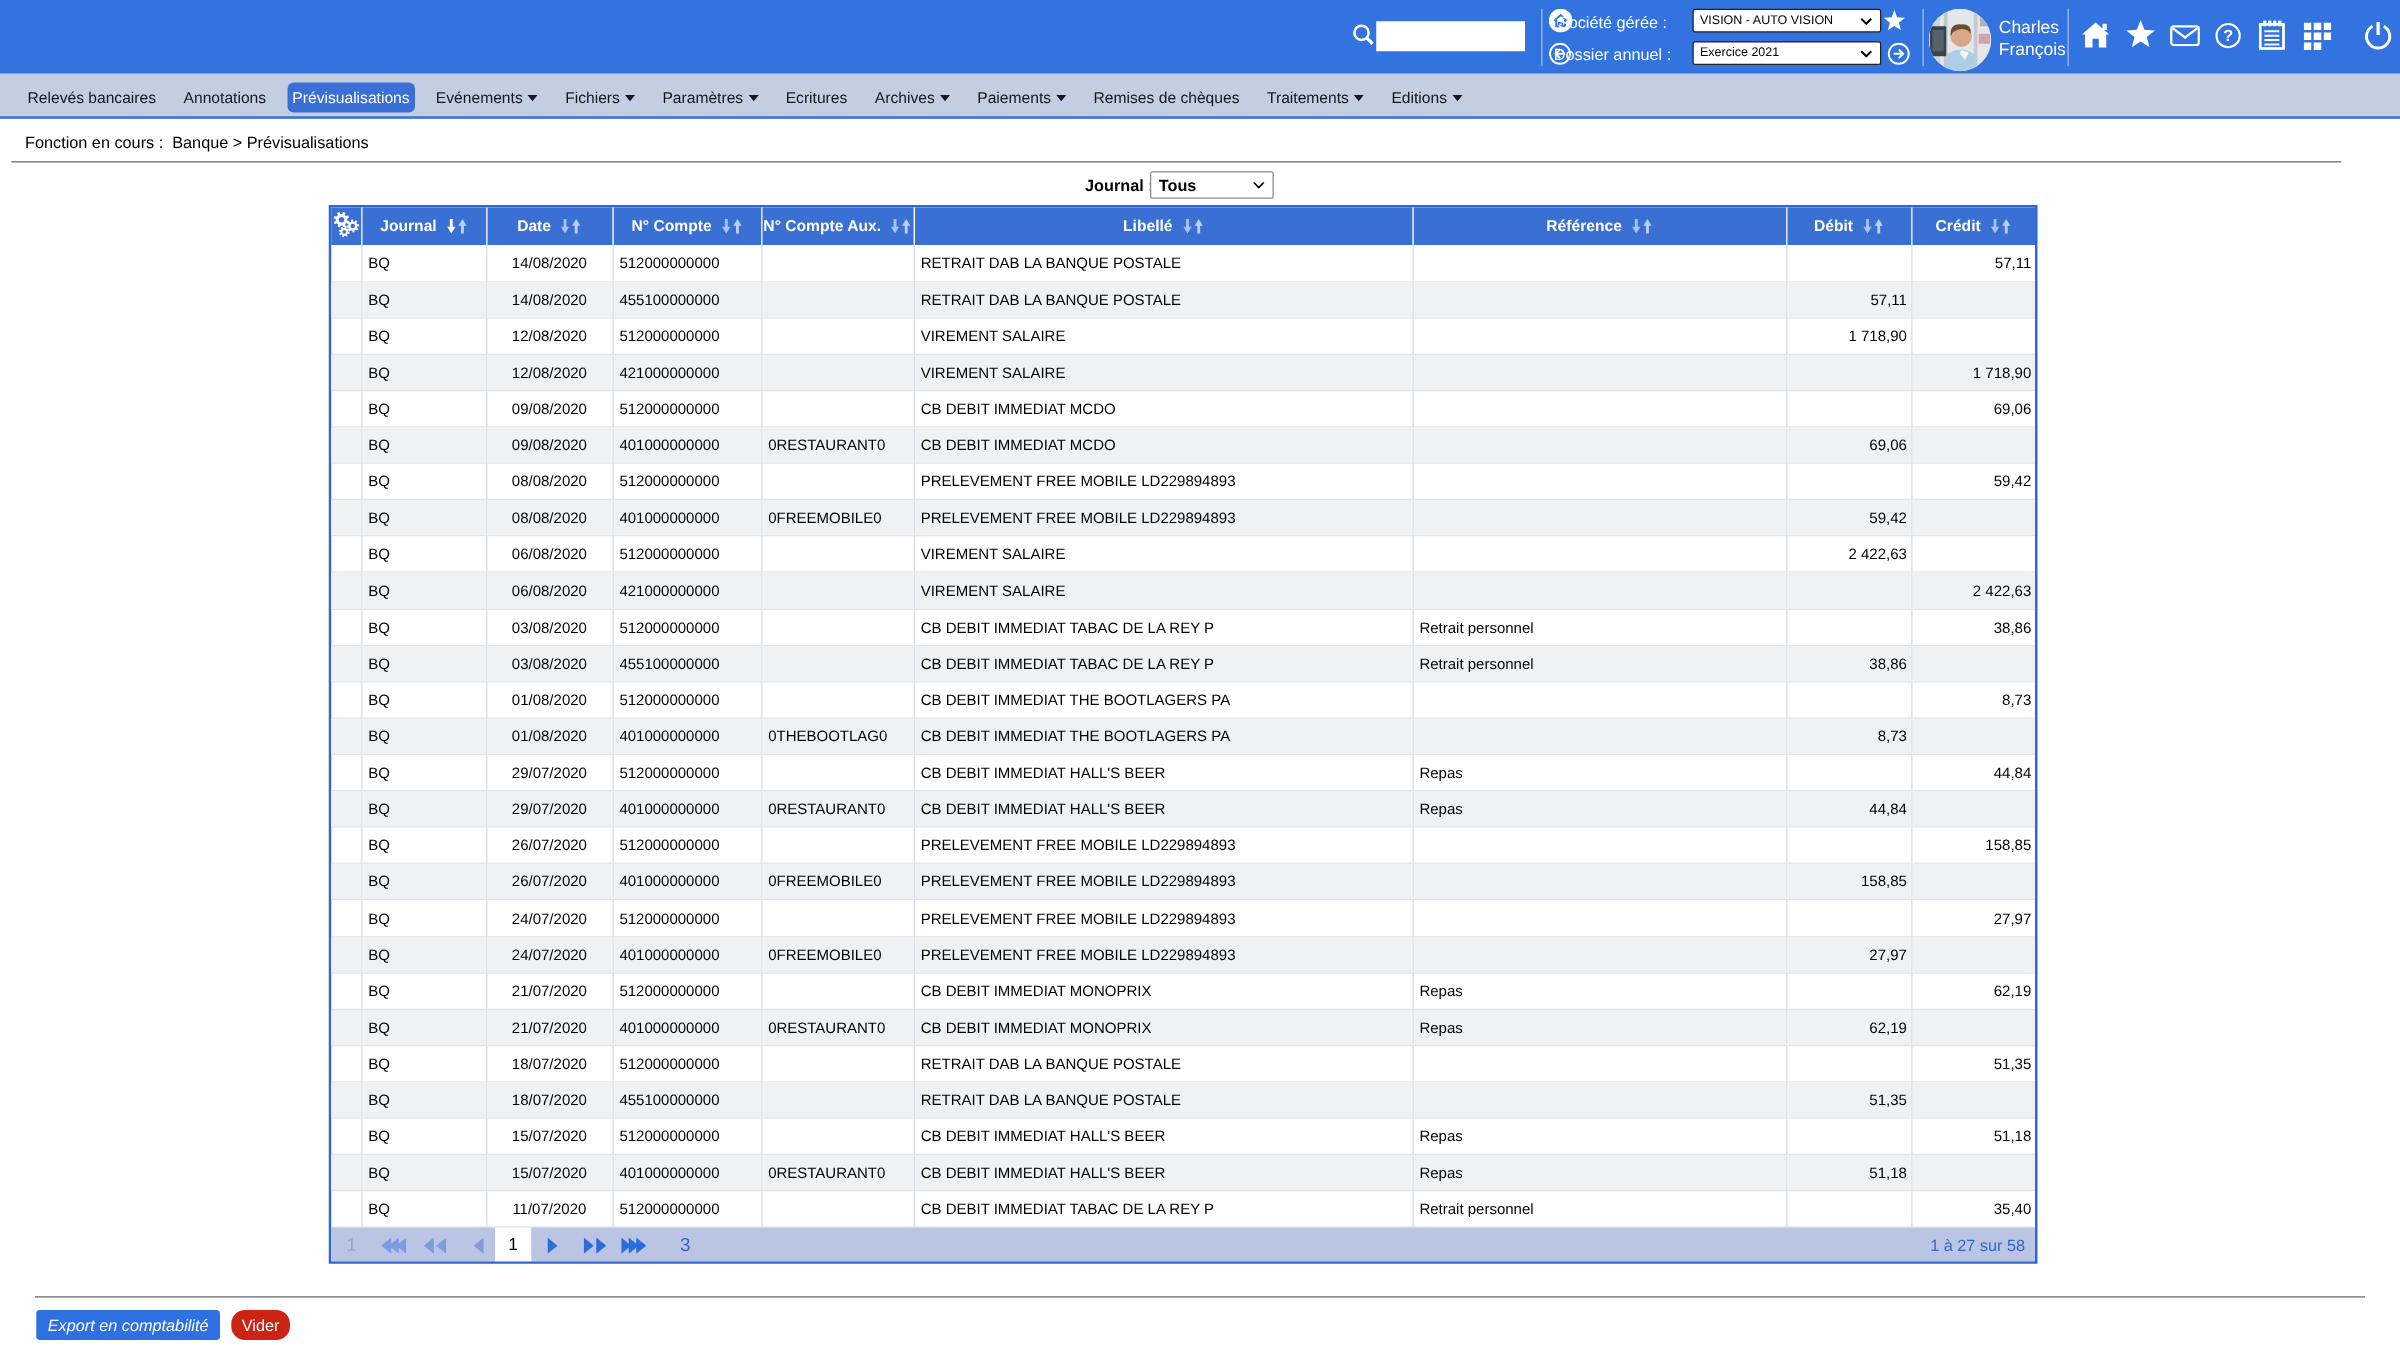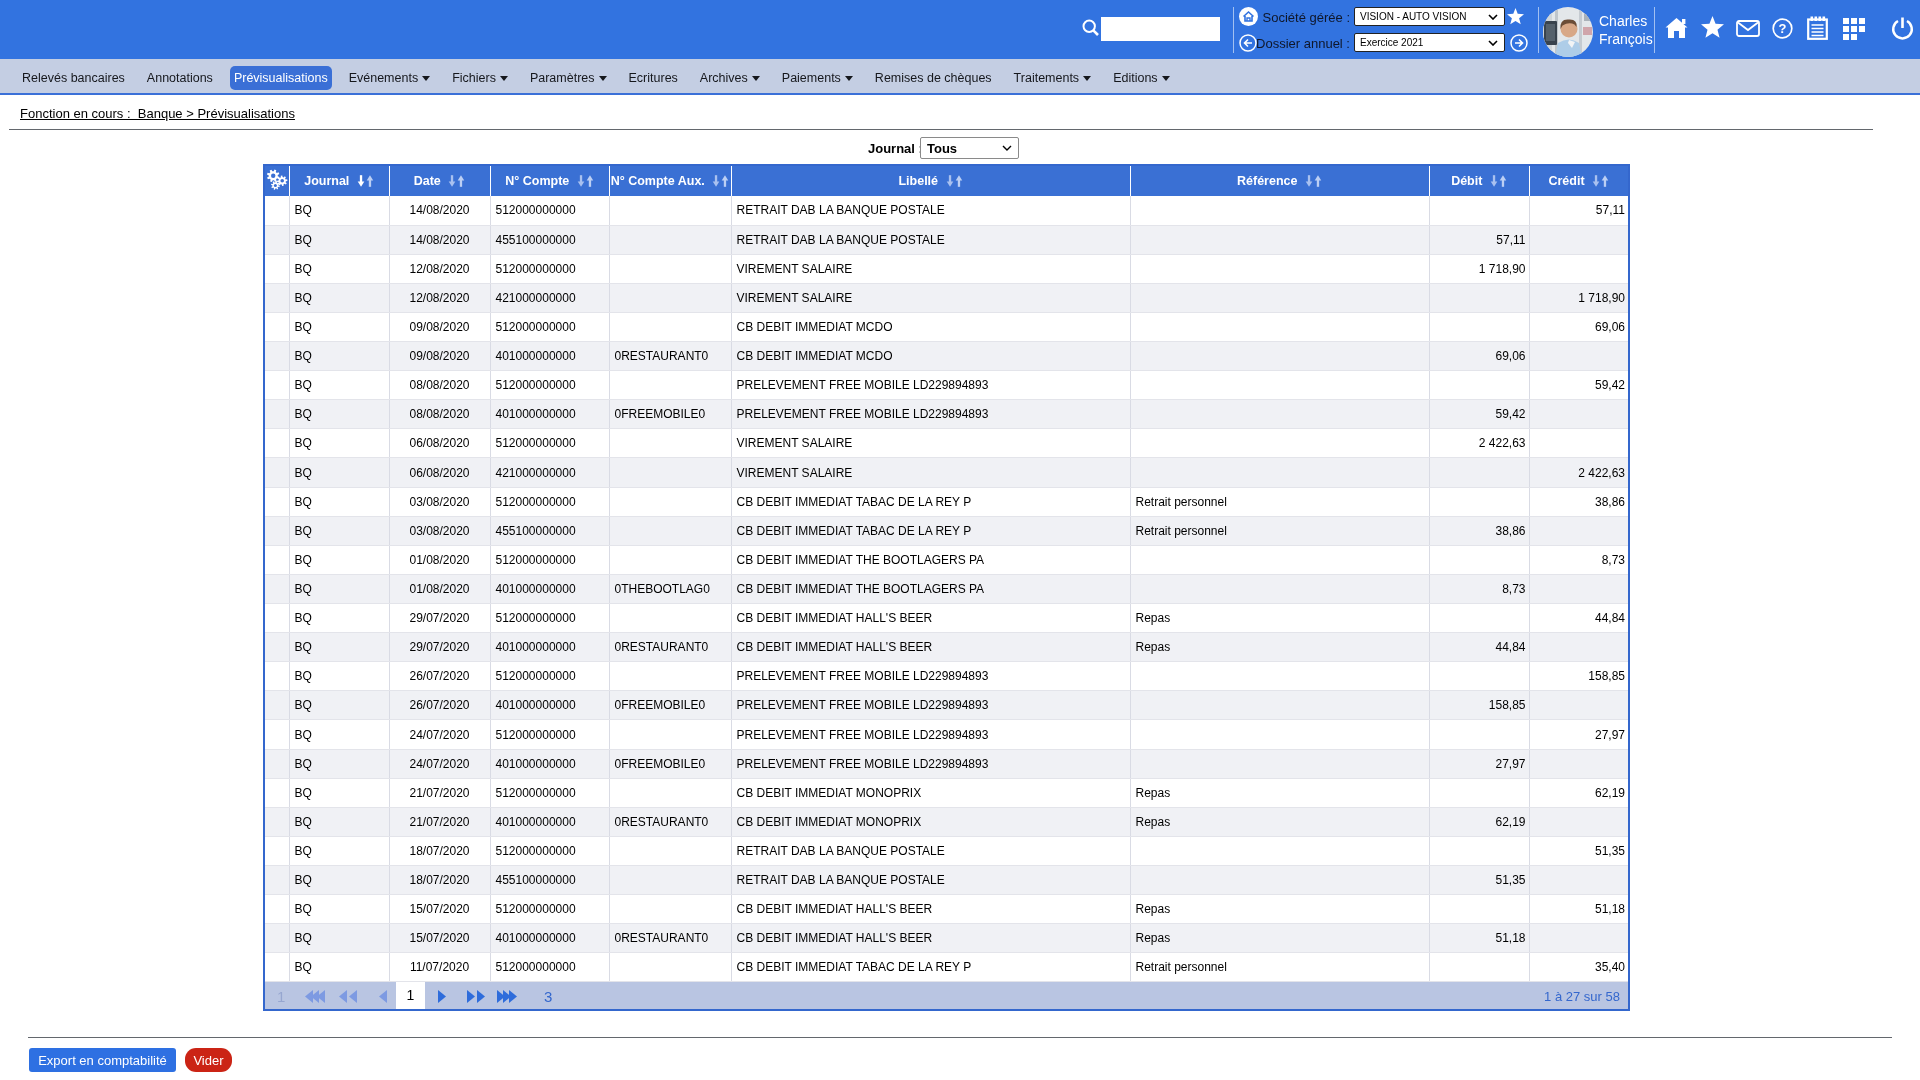--- a/index.html
+++ b/index.html
@@ -6,35 +6,35 @@
 .abs { position:absolute; }
 
 #topbar { position:absolute; left:0; top:0; width:1920px; height:59px; background:#3273e0; }
 #logo { position:absolute; left:24px; top:7px; color:#fff; font-weight:bold; font-size:40px;
   letter-spacing:1px; line-height:44px; }
 #logo .ebars { display:inline-block; width:24px; height:29px; position:relative; top:-1px; margin:0 3px 0 2px;}
 #logo .ebars i { display:block; background:#fff; height:7px; margin-bottom:4px; }
 #logo .ebars i.m { width:20px; }
 #searchbox { position:absolute; left:1101px; top:17px; width:119px; height:24px; background:#fff; border:none; }
 .vsep { position:absolute; top:7px; height:46px; width:1px; background:rgba(255,255,255,.55); }
-.toplab { position:absolute; color:#0f172a; font-size:13px; width:120px; text-align:right; }
+.toplab { position:absolute; color:#ffffff; font-size:13px; width:120px; text-align:center; }
 .topsel { position:absolute; height:19px; background:#fff; border:1px solid #222; border-radius:2px;
   font-size:10px; color:#000; padding-left:5px; display:flex; align-items:center; justify-content:space-between; white-space:nowrap; }
 .topsel .chev { margin-right:6px; }
 #uname { position:absolute; left:1599px; top:12px; color:#fff; font-size:14px; line-height:18px; }
 
 #menubar { position:absolute; left:0; top:59px; width:1920px; height:36px; background:#c4cee3;
   border-bottom:2px solid #3b70d8; }
 #menubar ul { list-style:none; display:flex; align-items:center; height:34px; padding-left:11px; padding-top:3px; }
 #menubar li { font-size:12.5px; color:#15171c; padding:0 11px; white-space:nowrap; }
 #menubar li .dd { display:inline-block; width:0; height:0; border-left:4.5px solid transparent;
   border-right:4.5px solid transparent; border-top:5px solid #15171c; margin-left:4px; vertical-align:middle; }
 #menubar li.sel { background:#3a6fd6; color:#fff; border-radius:5px; padding:5px 4px; margin:0 6px; position:relative; top:0px; }
 
-#crumb { position:absolute; left:20px; top:106px; font-size:13px; color:#000;text-decoration:underline; }
+#crumb { position:absolute; left:20px; top:106px; font-size:13px; color:#000; }
 #crumbline { position:absolute; left:9px; top:129px; width:1864px; height:1px; background:#63676d; }
 
 #jlab { position:absolute; left:868px; top:141px; font-size:13px; font-weight:bold; color:#000; }
 #jsel { position:absolute; left:920px; top:137px; width:99px; height:22px; background:#fff;
   border:1px solid #8a8a8a; border-radius:2px; font-size:13px; display:flex; align-items:center;
   justify-content:space-between; padding:0 6px;font-weight:bold; }
 
 #tablewrap { position:absolute; left:263px; top:164px; width:1367px; border:2px solid #3467cd; }
 table { border-collapse:collapse; table-layout:fixed; width:1363px; font-size:12px; }
 col.c0{width:24px;} col.c1{width:100px;} col.c2{width:101px;} col.c3{width:119px;} col.c4{width:122px;}
@@ -54,21 +54,21 @@
 #pager .ghost1 { position:absolute; left:12px; top:6px; color:#96a6d0; font-size:15px; }
 #pager .pg3 { position:absolute; left:279px; top:6px; color:#3467cd; font-size:15px; }
 #pager .count { position:absolute; right:8px; top:7px; color:#3467cd; font-size:13px; }
 #curpage { position:absolute; left:131px; top:0; width:29px; height:27px; background:#fff;
   color:#000; text-align:center; line-height:27px; font-size:14px; }
 .tri { position:absolute; top:8px; }
 
 #footline { position:absolute; left:28px; top:1037px; width:1864px; height:1px; background:#63676d; }
 .btn { position:absolute; top:1048px; height:24px; border-radius:3px; color:#fff; font-size:13px;
   display:flex; align-items:center; justify-content:center; }
-#btnexport { left:29px; width:147px; background:#2e70e2; }
+#btnexport { left:29px; width:147px; background:#2e70e2;font-style:italic; }
 #btnvider { left:185px; width:47px; background:#cb2415;border-radius:11px; }
 </style></head>
 <body>
 <div id="topbar">
   <svg class="abs" style="left:1082px;top:19px" width="18" height="18" viewBox="0 0 18 18">
     <circle cx="7.2" cy="7.2" r="5.7" fill="none" stroke="#fff" stroke-width="2"></circle>
     <path d="M11.3 11.3 L16 16" stroke="#fff" stroke-width="2.6"></path>
   </svg>
   <div id="searchbox"></div>
   <div class="vsep" style="left:1233px"></div>

